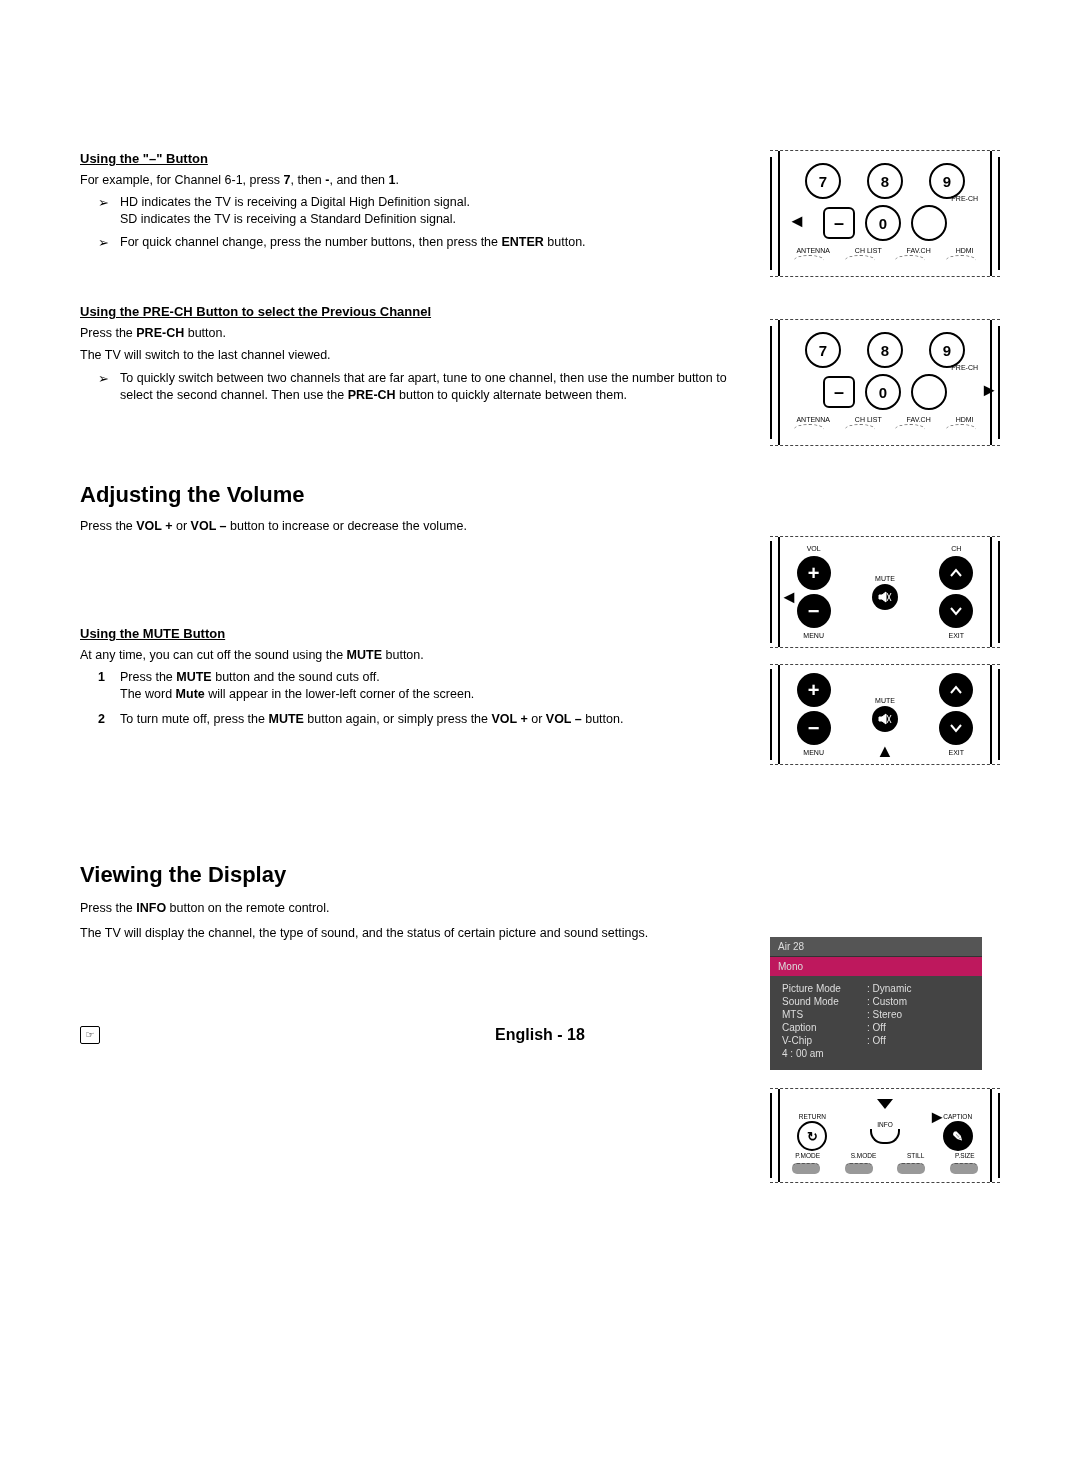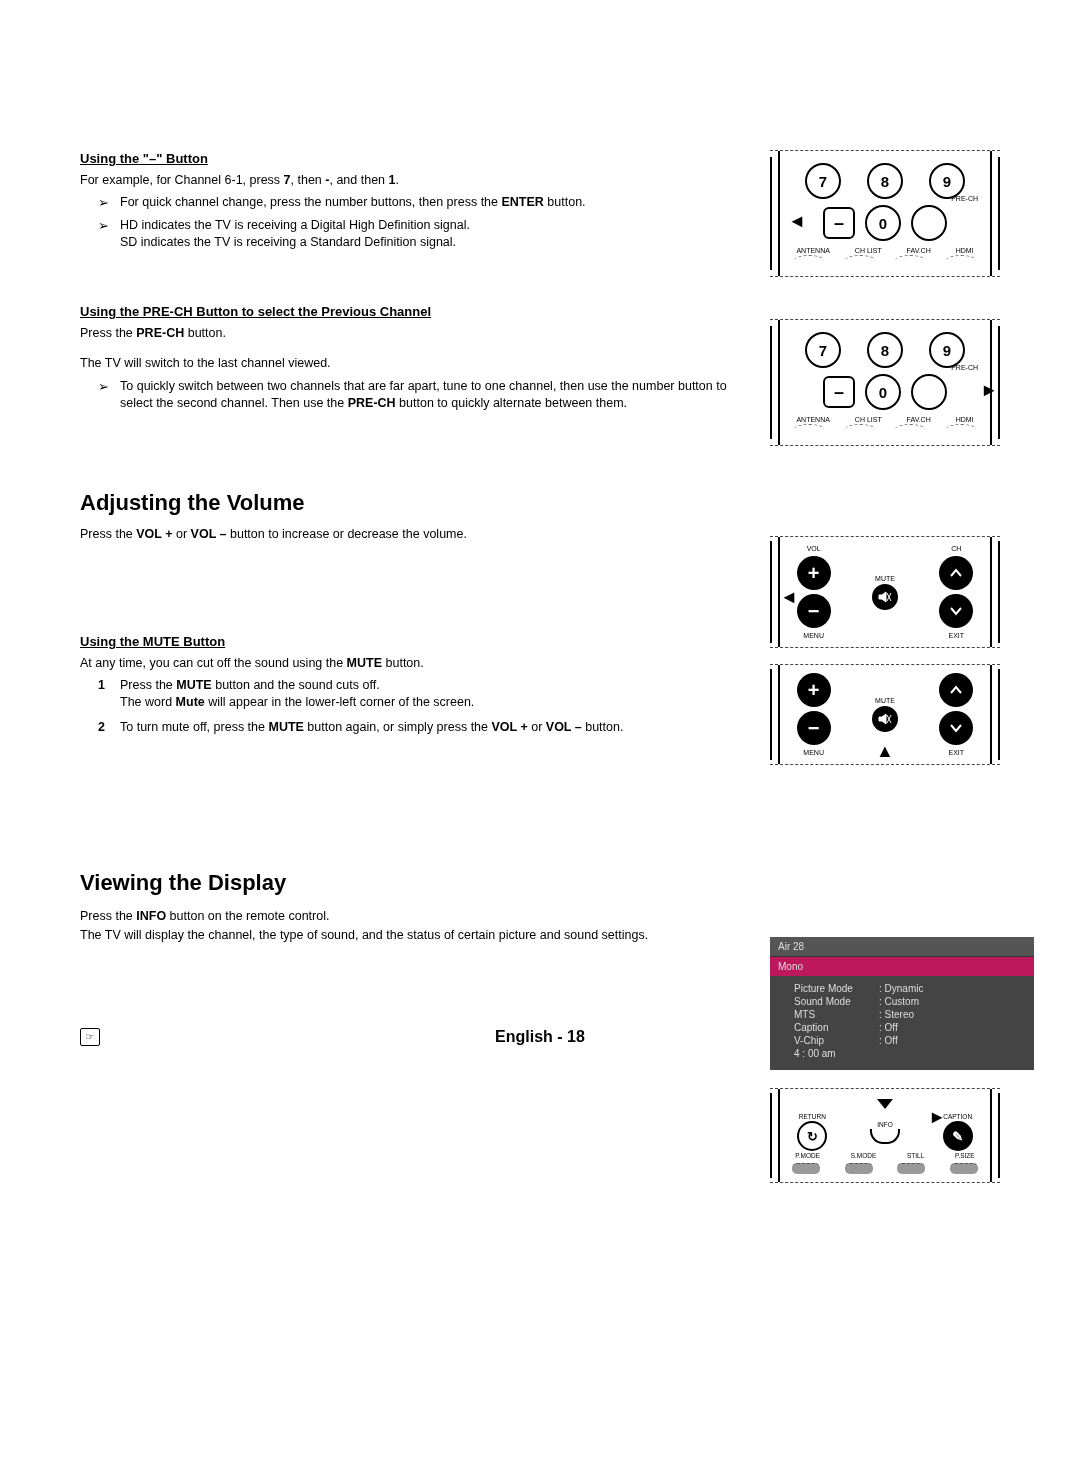--- a/index.html
+++ b/index.html
@@ -224,38 +224,38 @@
     border-radius: 50%;
     background: #000;
     display: flex;
     align-items: center;
     justify-content: center;
   }
   .tiny-bot {
     font-size: 7px;
   }
   .osd-box {
-    width: 264px;
+    width: 212px;
     background: #444;
     color: #ddd;
     font-size: 10px;
     line-height: 1.3;
     margin-bottom: 18px;
   }
   .osd-header {
     background: #555;
     padding: 3px 8px;
     border-bottom: 1px solid #333;
   }
   .osd-sub {
     background: #be185d;
     padding: 3px 8px;
   }
   .osd-body {
-    padding: 6px 8px 10px 24px;
+    padding: 6px 8px 10px 12px;
     background: #444;
   }
   .osd-row {
     display: flex;
   }
   .osd-key {
     width: 85px;
   }
   .info-remote {
     border-top: 1px dashed #444;
@@ -330,33 +330,33 @@
 
 <div class="page">
   <div class="col-main">
 
     <div>
       <p class="sub-heading">Using the "–" Button</p>
       <p>
         <span>For example, for Channel 6-1, press </span><b>7</b><span>, then </span><b>-</b><span>, and then </span><b>1</b><span>.</span>
       </p>
       <ul class="arrow-list">
+        <li style="white-space:pre-line">HD indicates the TV is receiving a Digital High Definition signal.
+SD indicates the TV is receiving a Standard Definition signal.</li>
         <li>
           <span>For quick channel change, press the number buttons, then press the </span><b>ENTER</b><span> button.</span>
         </li>
-        <li style="white-space:pre-line">HD indicates the TV is receiving a Digital High Definition signal.
-SD indicates the TV is receiving a Standard Definition signal.</li>
       </ul>
     </div>
 
     <div class="sp-med2"></div>
 
     <div>
       <p class="sub-heading">Using the PRE-CH Button to select the Previous Channel</p>
-      <p style="margin-bottom:14px">
+      <p style="margin-bottom:6px">
         <span>Press the </span><b>PRE-CH</b><span> button.</span>
       </p>
       <p>The TV will switch to the last channel viewed.</p>
       <ul class="arrow-list">
         <li>
           <span>To quickly switch between two channels that are far apart, tune to one channel, then use the number button to select the second channel. Then use the </span><b>PRE-CH</b><span> button to quickly alternate between them.</span>
         </li>
       </ul>
     </div>
 
@@ -384,21 +384,21 @@
           <span class="num">2</span>
           <span>To turn mute off, press the </span><b>MUTE</b><span> button again, or simply press the </span><b>VOL +</b><span> or </span><b>VOL –</b><span> button.</span>
         </li>
       </ul>
     </div>
 
     <div class="sp-big"></div>
     <div style="height:36px"></div>
 
     <h1>Viewing the Display</h1>
-    <p style="margin-top:12px;margin-bottom:2px">
+    <p style="margin-top:12px;margin-bottom:8px">
       <span>Press the </span><b>INFO</b><span> button on the remote control.</span>
     </p>
     <p>The TV will display the channel, the type of sound, and the status of certain picture and sound settings.</p>
 
     <div style="height:70px"></div>
     <div class="note-row">
       <div class="note-icon">☞</div>
     </div>
 
   </div>

